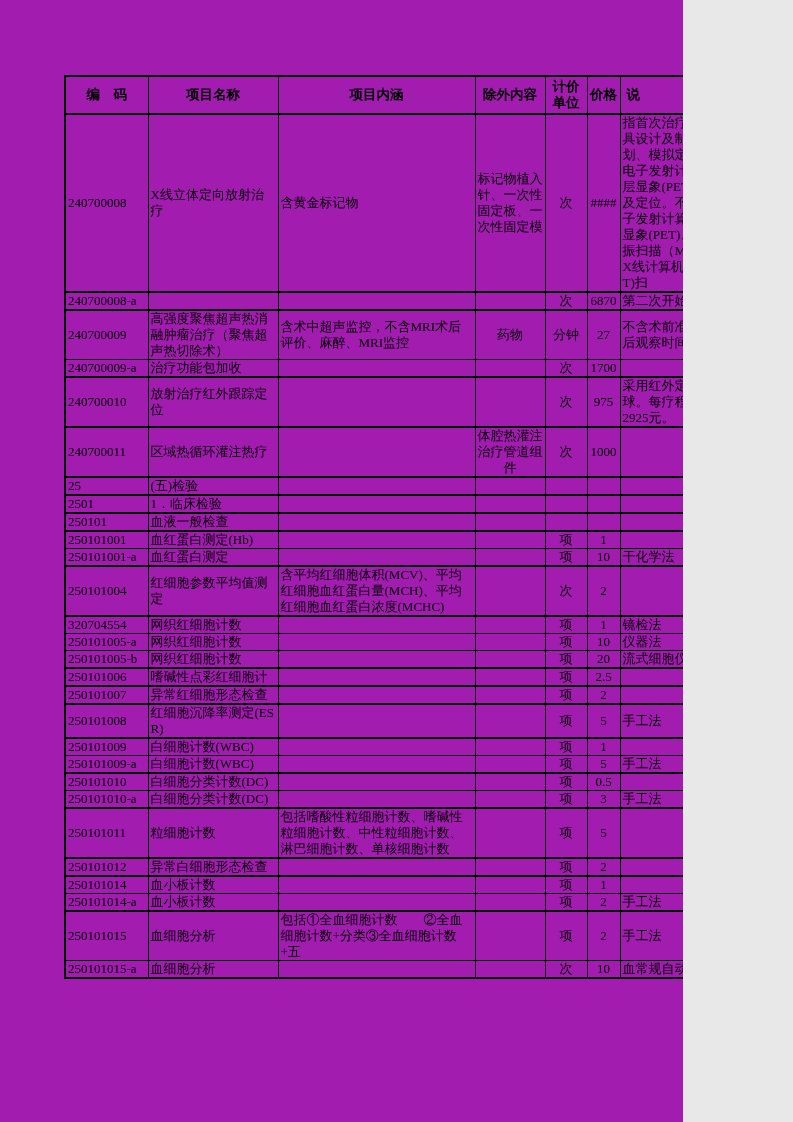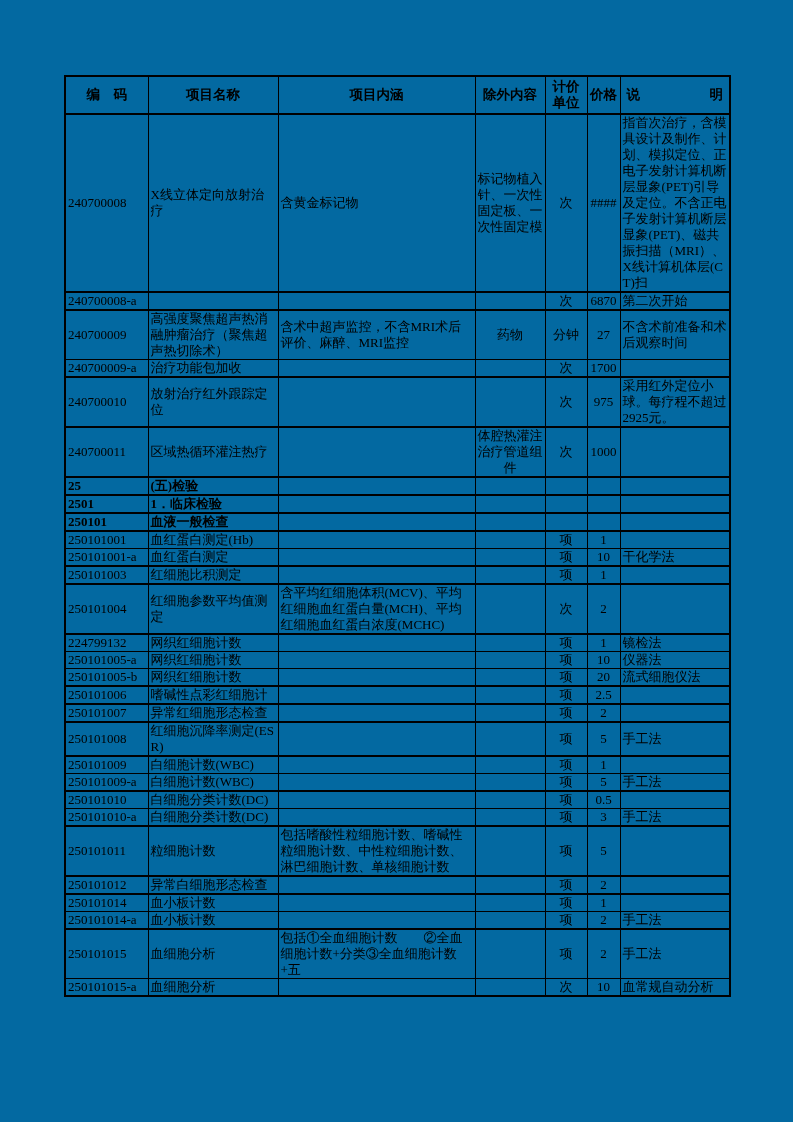--- a/index.html
+++ b/index.html
@@ -3,23 +3,23 @@
 <meta charset="utf-8">
 <style>
   html, body { margin: 0; padding: 0; }
   body {
     background: #e8e8e8;
     font-family: "Liberation Serif", "DejaVu Serif", serif;
     color: #000;
   }
   .page {
     position: relative;
-    width: 793px;
+    width: 683px;
     height: 1122px;
-    background: #0369a1;
+    background: #a21caf;
     overflow: hidden;
   }
   table.price-table {
     position: absolute;
     left: 64px;
     top: 75px;
     width: 665px;
     border-collapse: collapse;
     table-layout: fixed;
     font-size: 13px;
@@ -45,21 +45,21 @@
     padding: 1px 2px;
   }
   .note-head {
     display: flex;
     justify-content: space-between;
     padding: 0 4px;
   }
   
   table.price-table tbody tr { height: 17px; }
   table.price-table tbody tr.group-start td { border-top: 2px solid #000; }
-  table.price-table tbody tr.bold-row td { font-weight: bold; }
+  table.price-table tbody tr.bold-row td { font-weight: normal; }
   td.c-code    { text-align: left; }
   td.c-name    { text-align: left; }
   td.c-content { text-align: left; }
   td.c-exclude { text-align: center; }
   td.c-unit    { text-align: center; }
   td.c-price   { text-align: center; }
   td.c-note    { text-align: left; }
 </style>
 </head>
 <body>
@@ -185,39 +185,30 @@
         <tr>
     <td class="c-code">250101001-a</td>
     <td class="c-name">血红蛋白测定</td>
     <td class="c-content"></td>
     <td class="c-exclude"></td>
     <td class="c-unit">项</td>
     <td class="c-price">10</td>
     <td class="c-note">干化学法</td>
   </tr>
         <tr class="group-start">
-    <td class="c-code">250101003</td>
-    <td class="c-name">红细胞比积测定</td>
-    <td class="c-content"></td>
-    <td class="c-exclude"></td>
-    <td class="c-unit">项</td>
-    <td class="c-price">1</td>
-    <td class="c-note"></td>
-  </tr>
-        <tr class="group-start">
     <td class="c-code">250101004</td>
     <td class="c-name">红细胞参数平均值测定</td>
     <td class="c-content">含平均红细胞体积(MCV)、平均红细胞血红蛋白量(MCH)、平均红细胞血红蛋白浓度(MCHC)</td>
     <td class="c-exclude"></td>
     <td class="c-unit">次</td>
     <td class="c-price">2</td>
     <td class="c-note"></td>
   </tr>
         <tr class="group-start">
-    <td class="c-code">224799132</td>
+    <td class="c-code">320704554</td>
     <td class="c-name">网织红细胞计数</td>
     <td class="c-content"></td>
     <td class="c-exclude"></td>
     <td class="c-unit">项</td>
     <td class="c-price">1</td>
     <td class="c-note">镜检法</td>
   </tr>
         <tr>
     <td class="c-code">250101005-a</td>
     <td class="c-name">网织红细胞计数</td>

